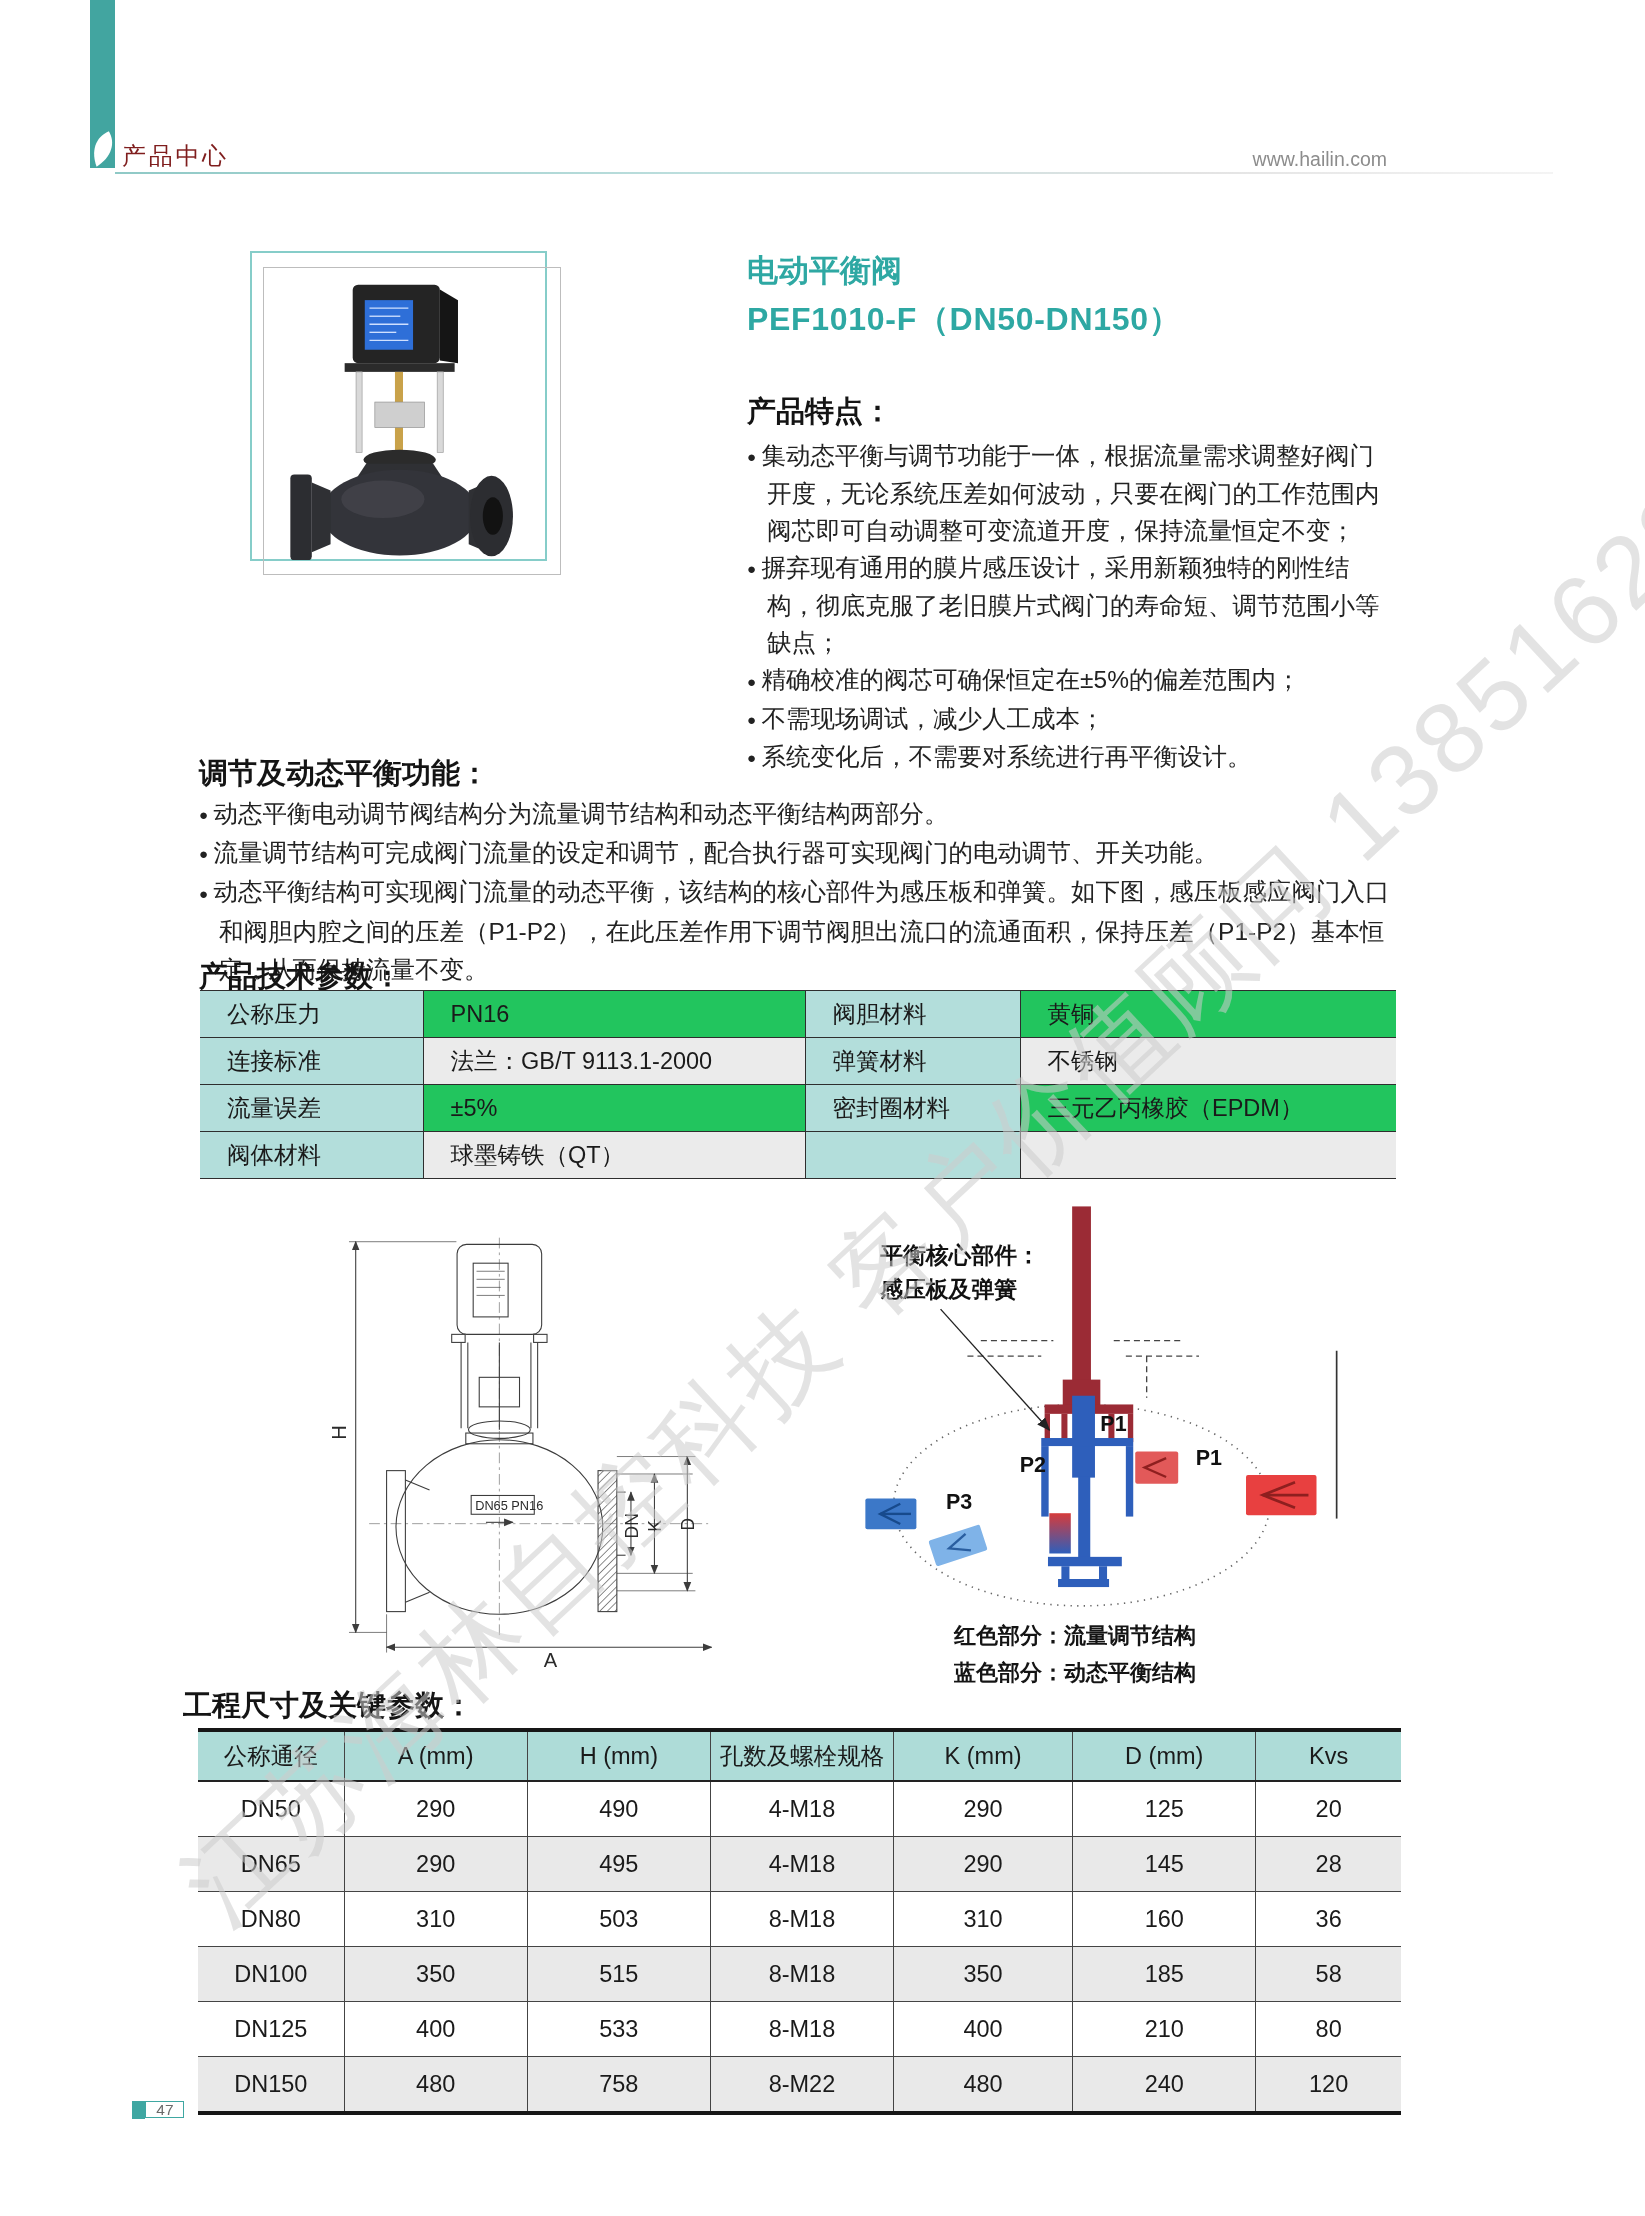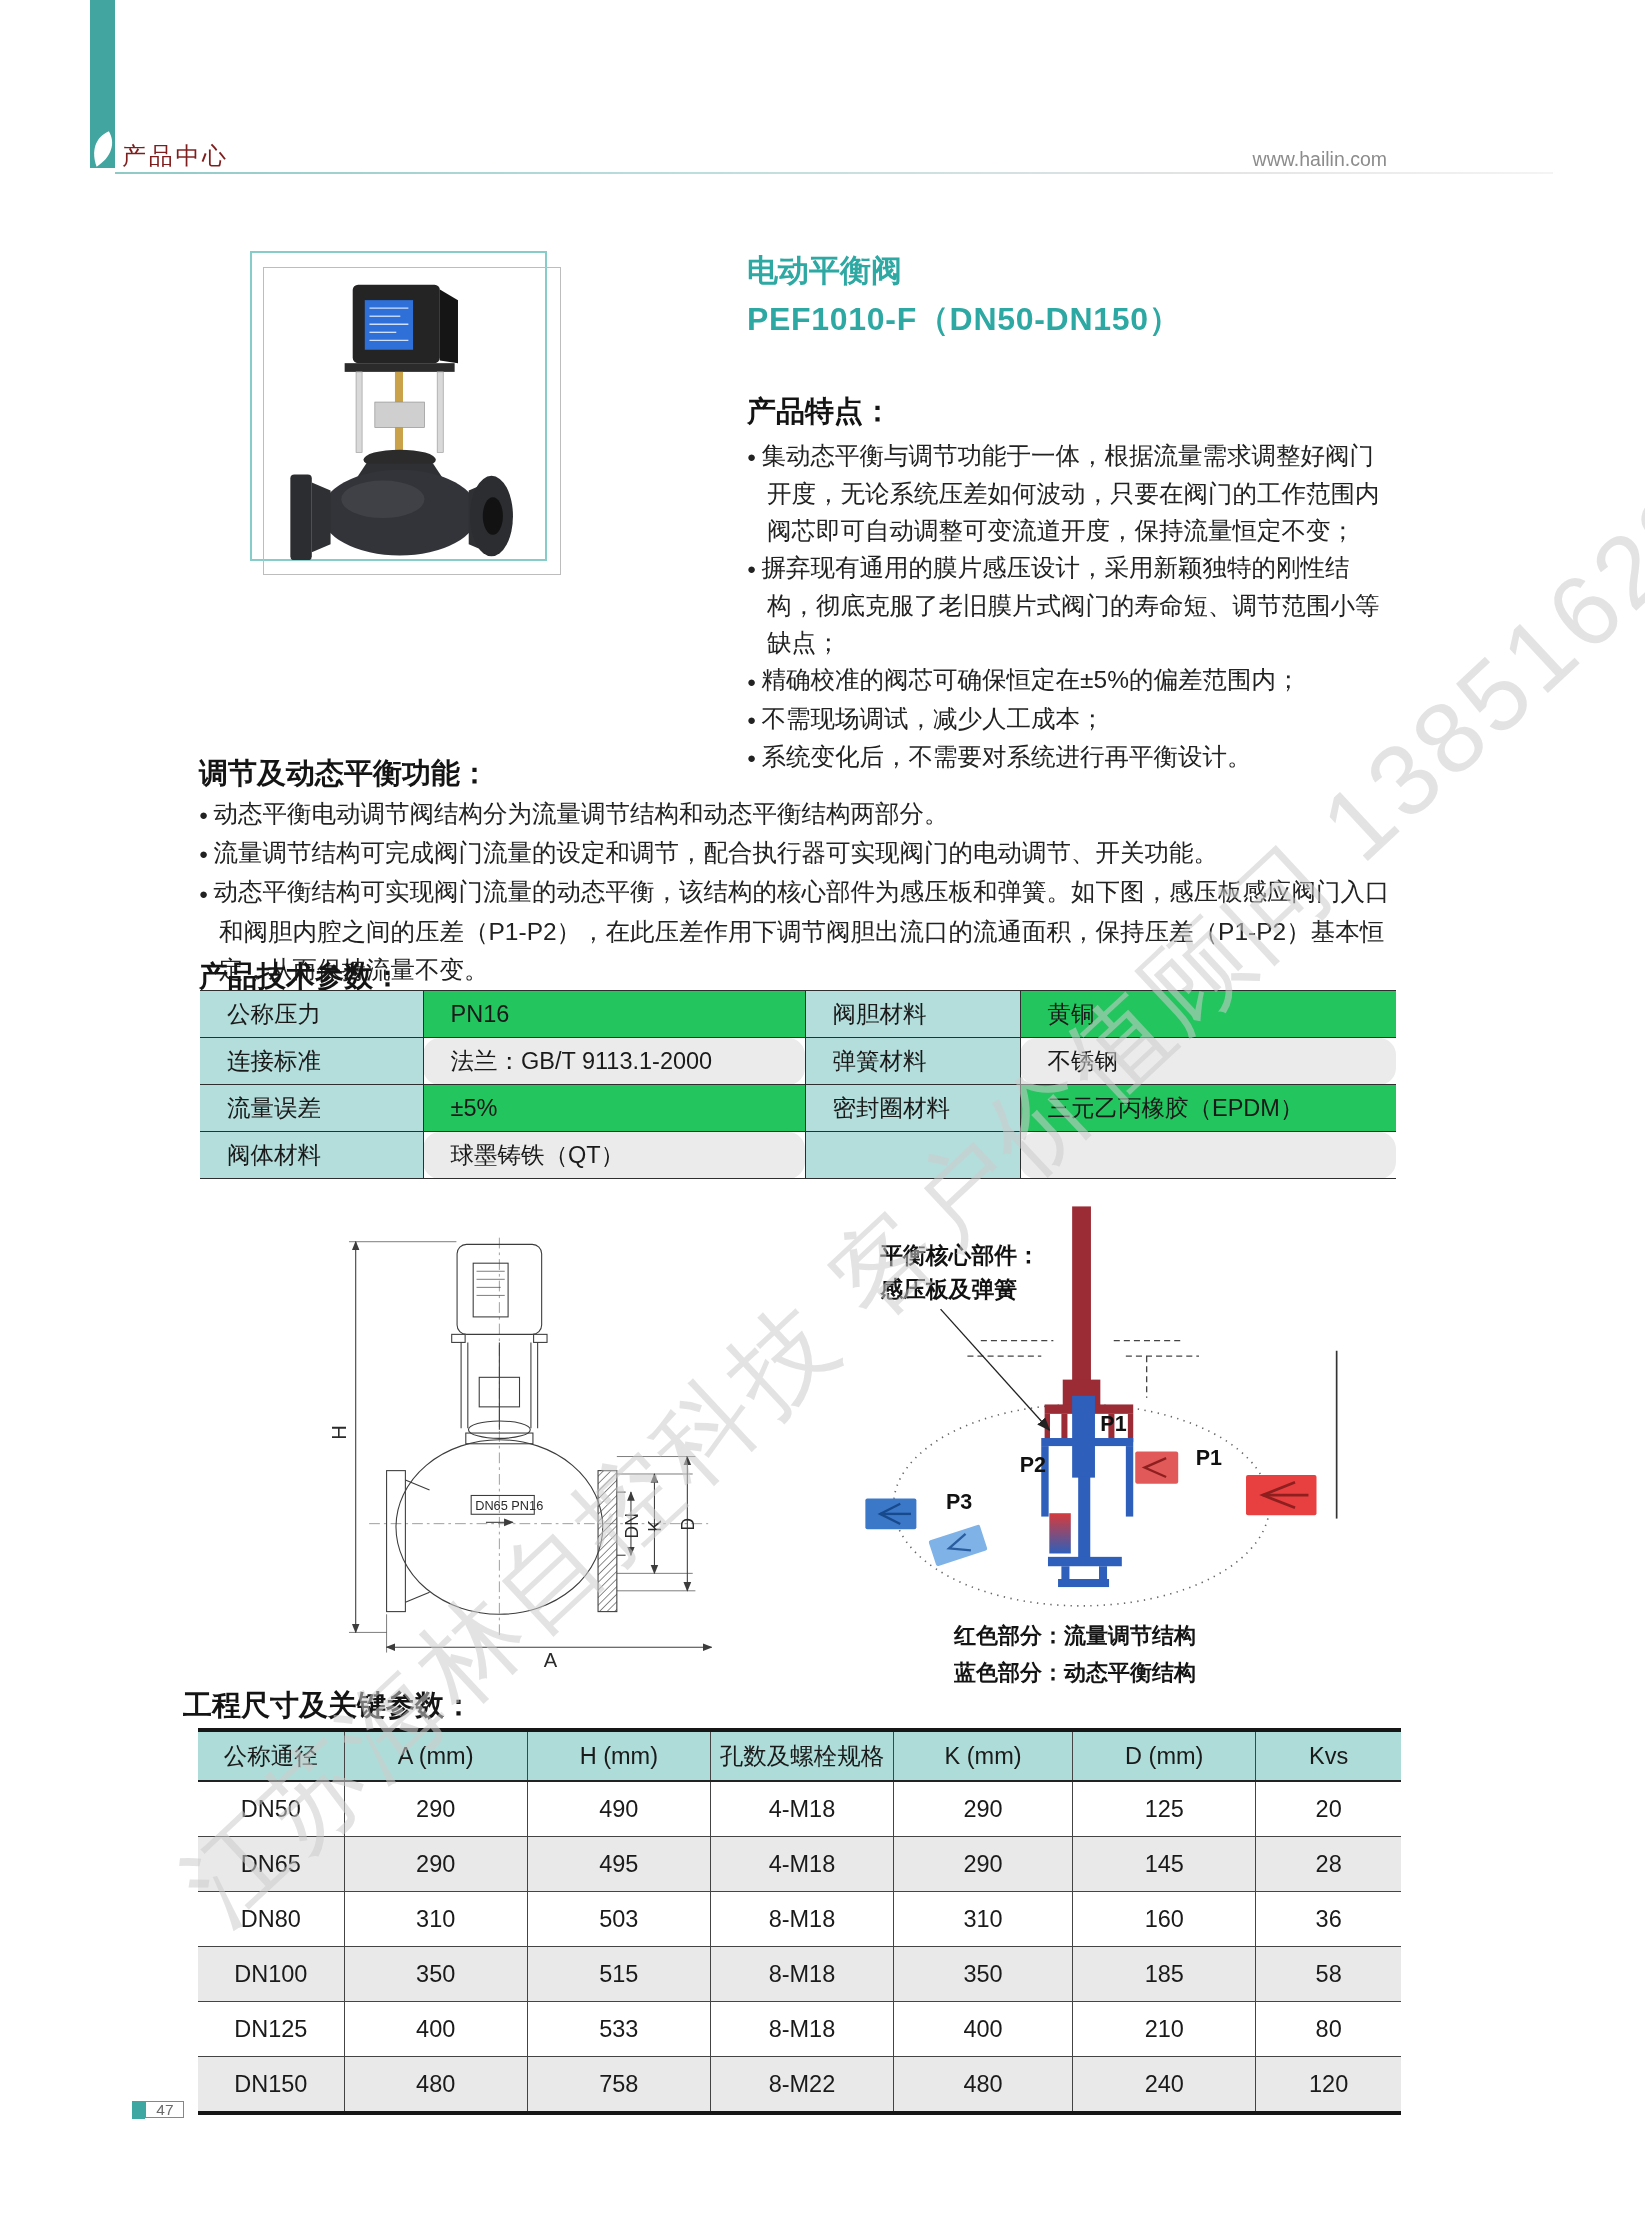--- a/index.html
+++ b/index.html
@@ -41,21 +41,21 @@
   .tech-heading{left:199px;top:957px;}
   .tech-table-wrap{left:200px;top:990px;width:1196px;}
   table{border-collapse:collapse;table-layout:fixed;}
   .tech-table{width:1196px;border-top:1.3px solid #2e2e2e;border-bottom:1.3px solid #2e2e2e;}
   .tech-table td{height:46px;font-size:23.5px;padding:0 0 0 27px;vertical-align:middle;
     border-top:1.3px solid #2e2e2e;}
   .tech-table tr:first-child td{border-top:none;}
   .tech-table td.lbl{background:#b3dedb;border-left:1.3px solid #2e2e2e;}
   .tech-table td:first-child{border-left:none;}
   .tech-table td.val{background:#22c55e;border-left:1.3px solid #2e2e2e;}
-  .tech-table tr.alt td.val{background:#ebebeb;border-radius:17px;}
+  .tech-table tr.alt td.val{background:#ebebeb;}
   
   .drawing-svg{left:322px;top:1235px;width:393px;height:433px;}
   .balance-svg{left:860px;top:1203px;width:480px;height:415px;}
   .legend{left:954px;font-size:22px;font-weight:600;color:#141414;}
   .legend-red{top:1621px;}
   .legend-blue{top:1658px;}
   
   .dims-heading{left:183px;top:1686px;}
   .dims-table-wrap{left:198px;top:1728px;width:1203px;}
   .dims-table{width:1203px;border-top:4.7px solid #161616;border-bottom:4.7px solid #161616;}

